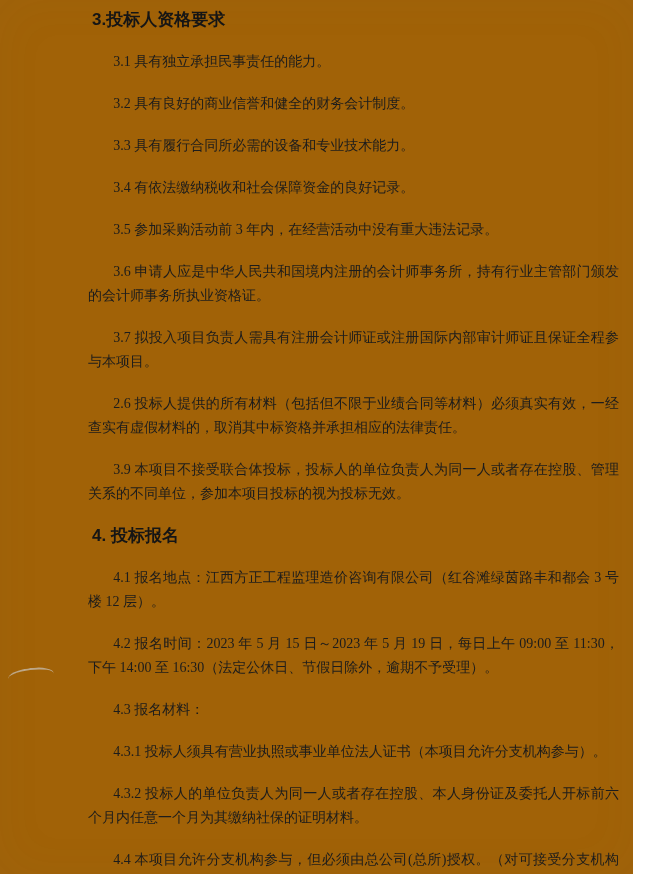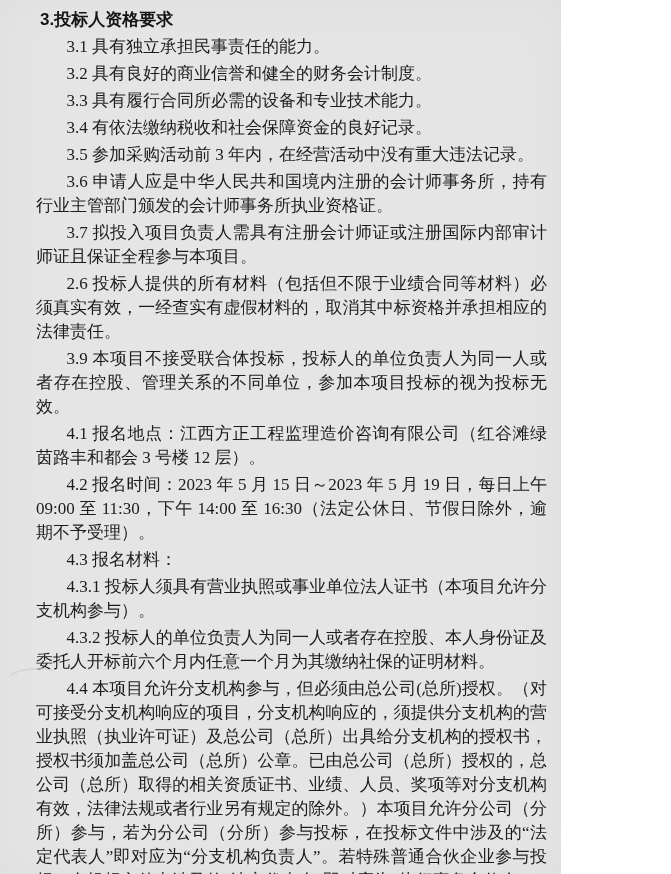--- a/index.html
+++ b/index.html
@@ -2,45 +2,45 @@
 <html><head>
 <meta charset="utf-8">
 <style>
   html, body {
     margin: 0;
     padding: 0;
     background: #ffffff;
   }
   .page {
     position: relative;
-    width: 561px;
+    width: 633px;
     height: 874px;
     box-sizing: border-box;
-    padding: 8px 14px 0 36px;
-    background: #e5e5e5;
+    padding: 8px 14px 0 88px;
+    background: #a16207;
     box-shadow: inset 0 0 50px rgba(120,120,120,0.05);
     overflow: hidden;
     color: #1c1c1c;
   }
   .heading {
     font-family: "Liberation Sans", "DejaVu Sans", sans-serif;
     font-weight: 700;
     font-size: 17px;
     line-height: 24px;
     margin: 0 0 2px 4px;
     color: #151515;
   }
   .heading.mt {
     margin-top: 12px;
   }
   .para {
     font-family: "Liberation Serif", "DejaVu Serif", serif;
-    font-size: 17px;
+    font-size: 14px;
     line-height: 24px;
-    margin: 3px 0;
+    margin: 18px 0;
     text-indent: 1.8em;
     text-align: justify;
     color: #1c1c1c;
   }
   .smudge {
     position: absolute;
     left: 8px;
     top: 668px;
     width: 46px;
     height: 14px;
@@ -65,20 +65,21 @@
     <p class="para">3.3 具有履行合同所必需的设备和专业技术能力。</p>
     <p class="para">3.4 有依法缴纳税收和社会保障资金的良好记录。</p>
     <p class="para">3.5 参加采购活动前 3 年内，在经营活动中没有重大违法记录。</p>
     <p class="para">3.6 申请人应是中华人民共和国境内注册的会计师事务所，持有行业主管部门颁发的会计师事务所执业资格证。</p>
     <p class="para">3.7 拟投入项目负责人需具有注册会计师证或注册国际内部审计师证且保证全程参与本项目。</p>
     <p class="para">2.6 投标人提供的所有材料（包括但不限于业绩合同等材料）必须真实有效，一经查实有虚假材料的，取消其中标资格并承担相应的法律责任。</p>
     <p class="para">3.9 本项目不接受联合体投标，投标人的单位负责人为同一人或者存在控股、管理关系的不同单位，参加本项目投标的视为投标无效。</p>
   </section>
 
   <section>
+    <h2 class="heading mt">4. 投标报名</h2>
     <p class="para">4.1 报名地点：江西方正工程监理造价咨询有限公司（红谷滩绿茵路丰和都会 3 号楼 12 层）。</p>
     <p class="para">4.2 报名时间：2023 年 5 月 15 日～2023 年 5 月 19 日，每日上午 09:00 至 11:30，下午 14:00 至 16:30（法定公休日、节假日除外，逾期不予受理）。</p>
     <p class="para">4.3  报名材料：</p>
     <p class="para">4.3.1 投标人须具有营业执照或事业单位法人证书（本项目允许分支机构参与）。</p>
     <p class="para">4.3.2 投标人的单位负责人为同一人或者存在控股、本人身份证及委托人开标前六个月内任意一个月为其缴纳社保的证明材料。</p>
     <p class="para">4.4 本项目允许分支机构参与，但必须由总公司(总所)授权。（对可接受分支机构响应的项目，分支机构响应的，须提供分支机构的营业执照（执业许可证）及总公司（总所）出具给分支机构的授权书，授权书须加盖总公司（总所）公章。已由总公司（总所）授权的，总公司（总所）取得的相关资质证书、业绩、人员、奖项等对分支机构有效，法律法规或者行业另有规定的除外。）本项目允许分公司（分所）参与，若为分公司（分所）参与投标，在投标文件中涉及的“法定代表人”即对应为“分支机构负责人”。若特殊普通合伙企业参与投标，在投标文件中涉及的“法定代表人”即对应为“执行事务合伙人”。</p>
   </section>
 
   <section>
     <h2 class="heading mt">5. 递交投标文件地点及开标时间</h2>

